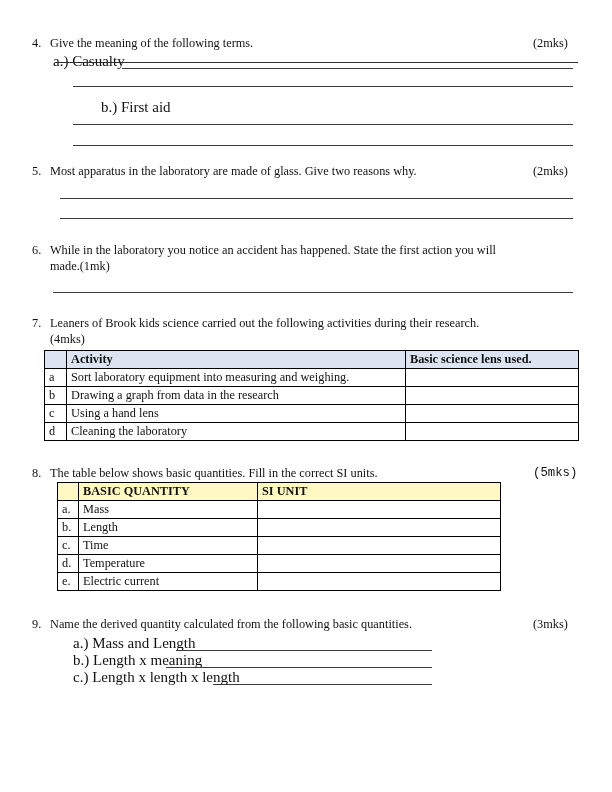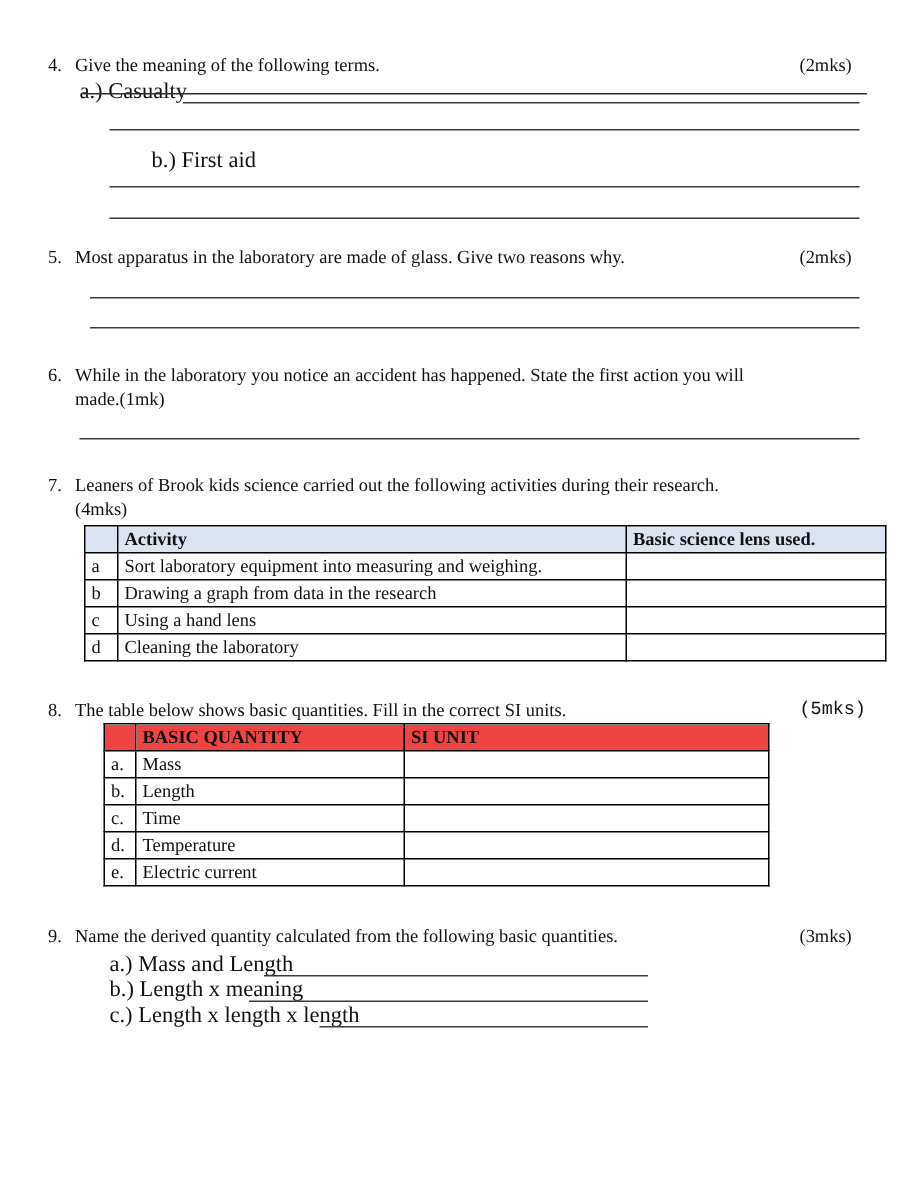--- a/index.html
+++ b/index.html
@@ -66,21 +66,20 @@
     border-top: 1.1px solid #2f2f2f;
   }
 
   
   table.grid {
     position: absolute;
     border-collapse: collapse;
     font-size: 12.3px;
     line-height: 15px;
     table-layout: fixed;
-    margin-left: 12px;
   }
   table.grid td, table.grid th {
     border: 1.05px solid #000000;
     padding: 1px 4px;
     vertical-align: middle;
     text-align: left;
     font-weight: normal;
     font-size: 12.3px;
     height: 18px;
     box-sizing: border-box;
@@ -92,21 +91,21 @@
   }
   
   #table-activities th {
     background: #dce3f1;
   }
   #table-activities th.corner {
     background: #dce3f1;
   }
   
   #table-si-units th {
-    background: #ef4444;
+    background: #fef9c3;
   }
   .cell-idx {
     text-align: left;
     padding-left: 4px;
   }
   .cell-blank {
     background: #ffffff;
   }
 </style>
 </head>

